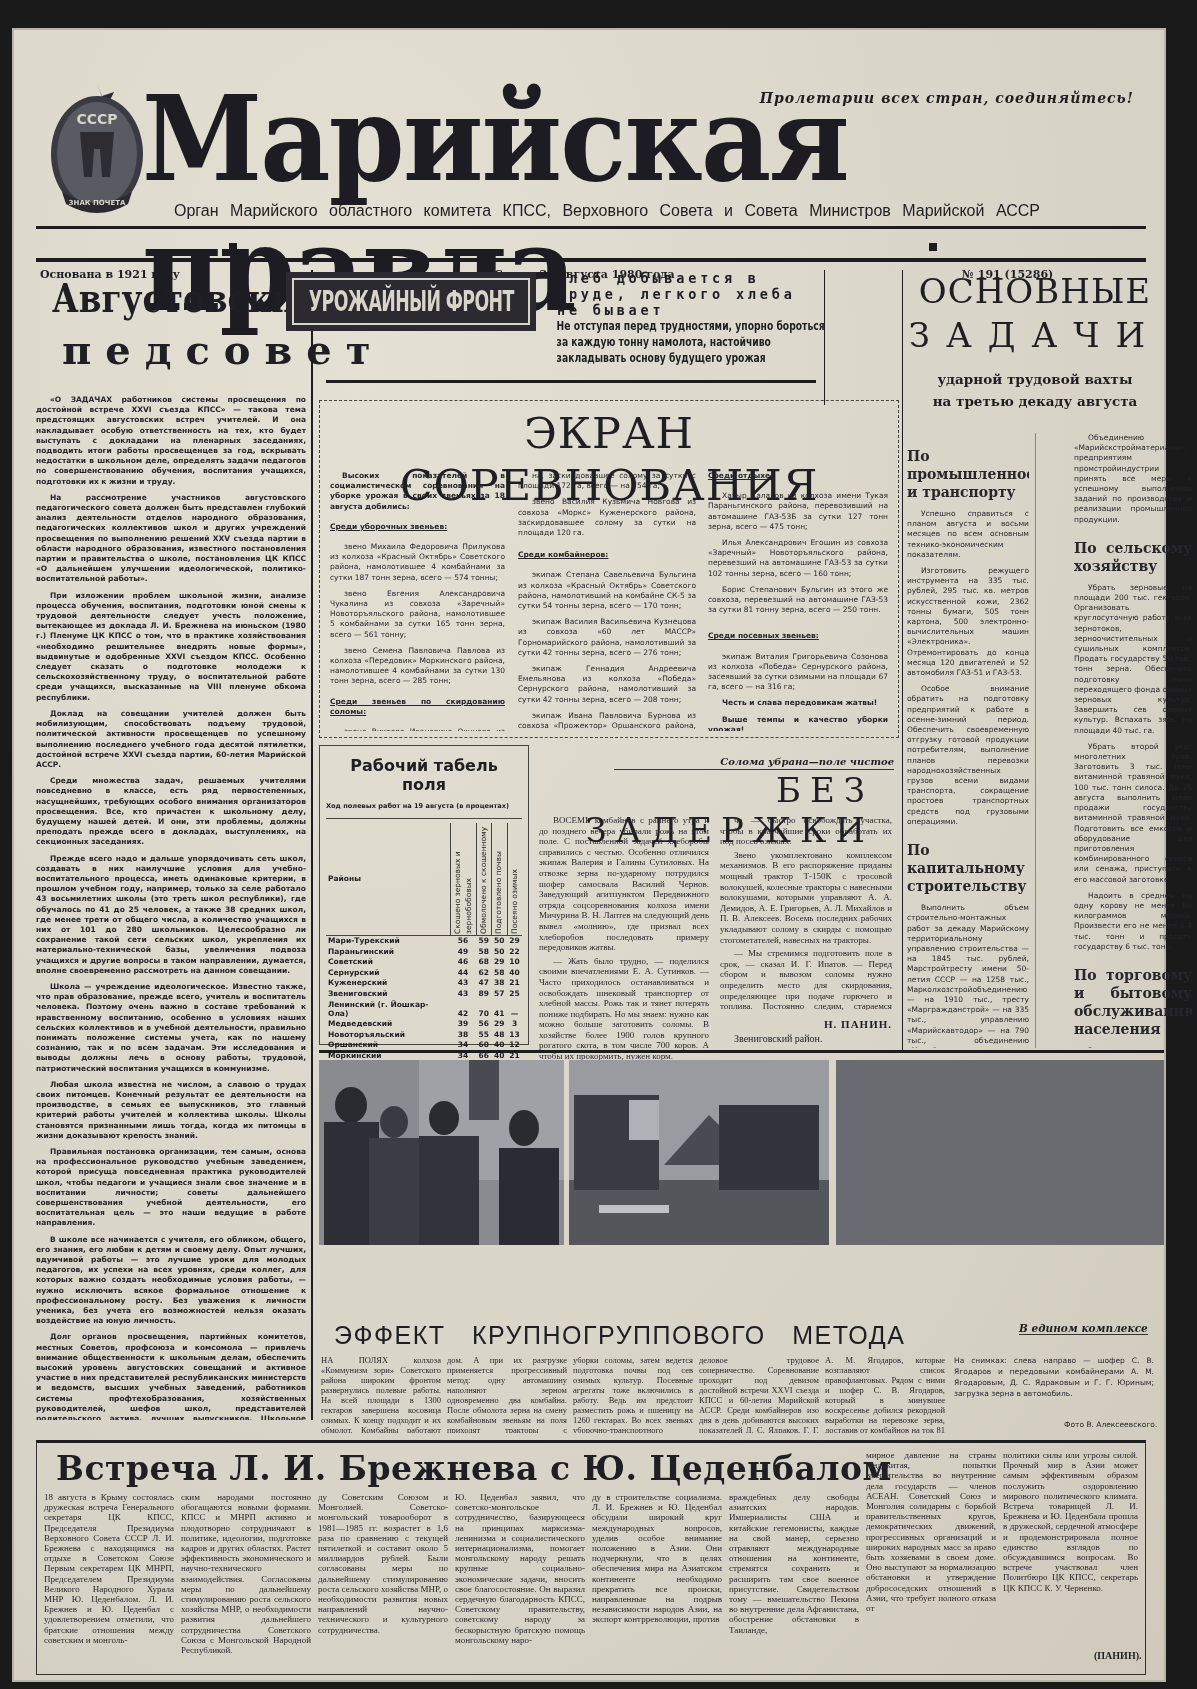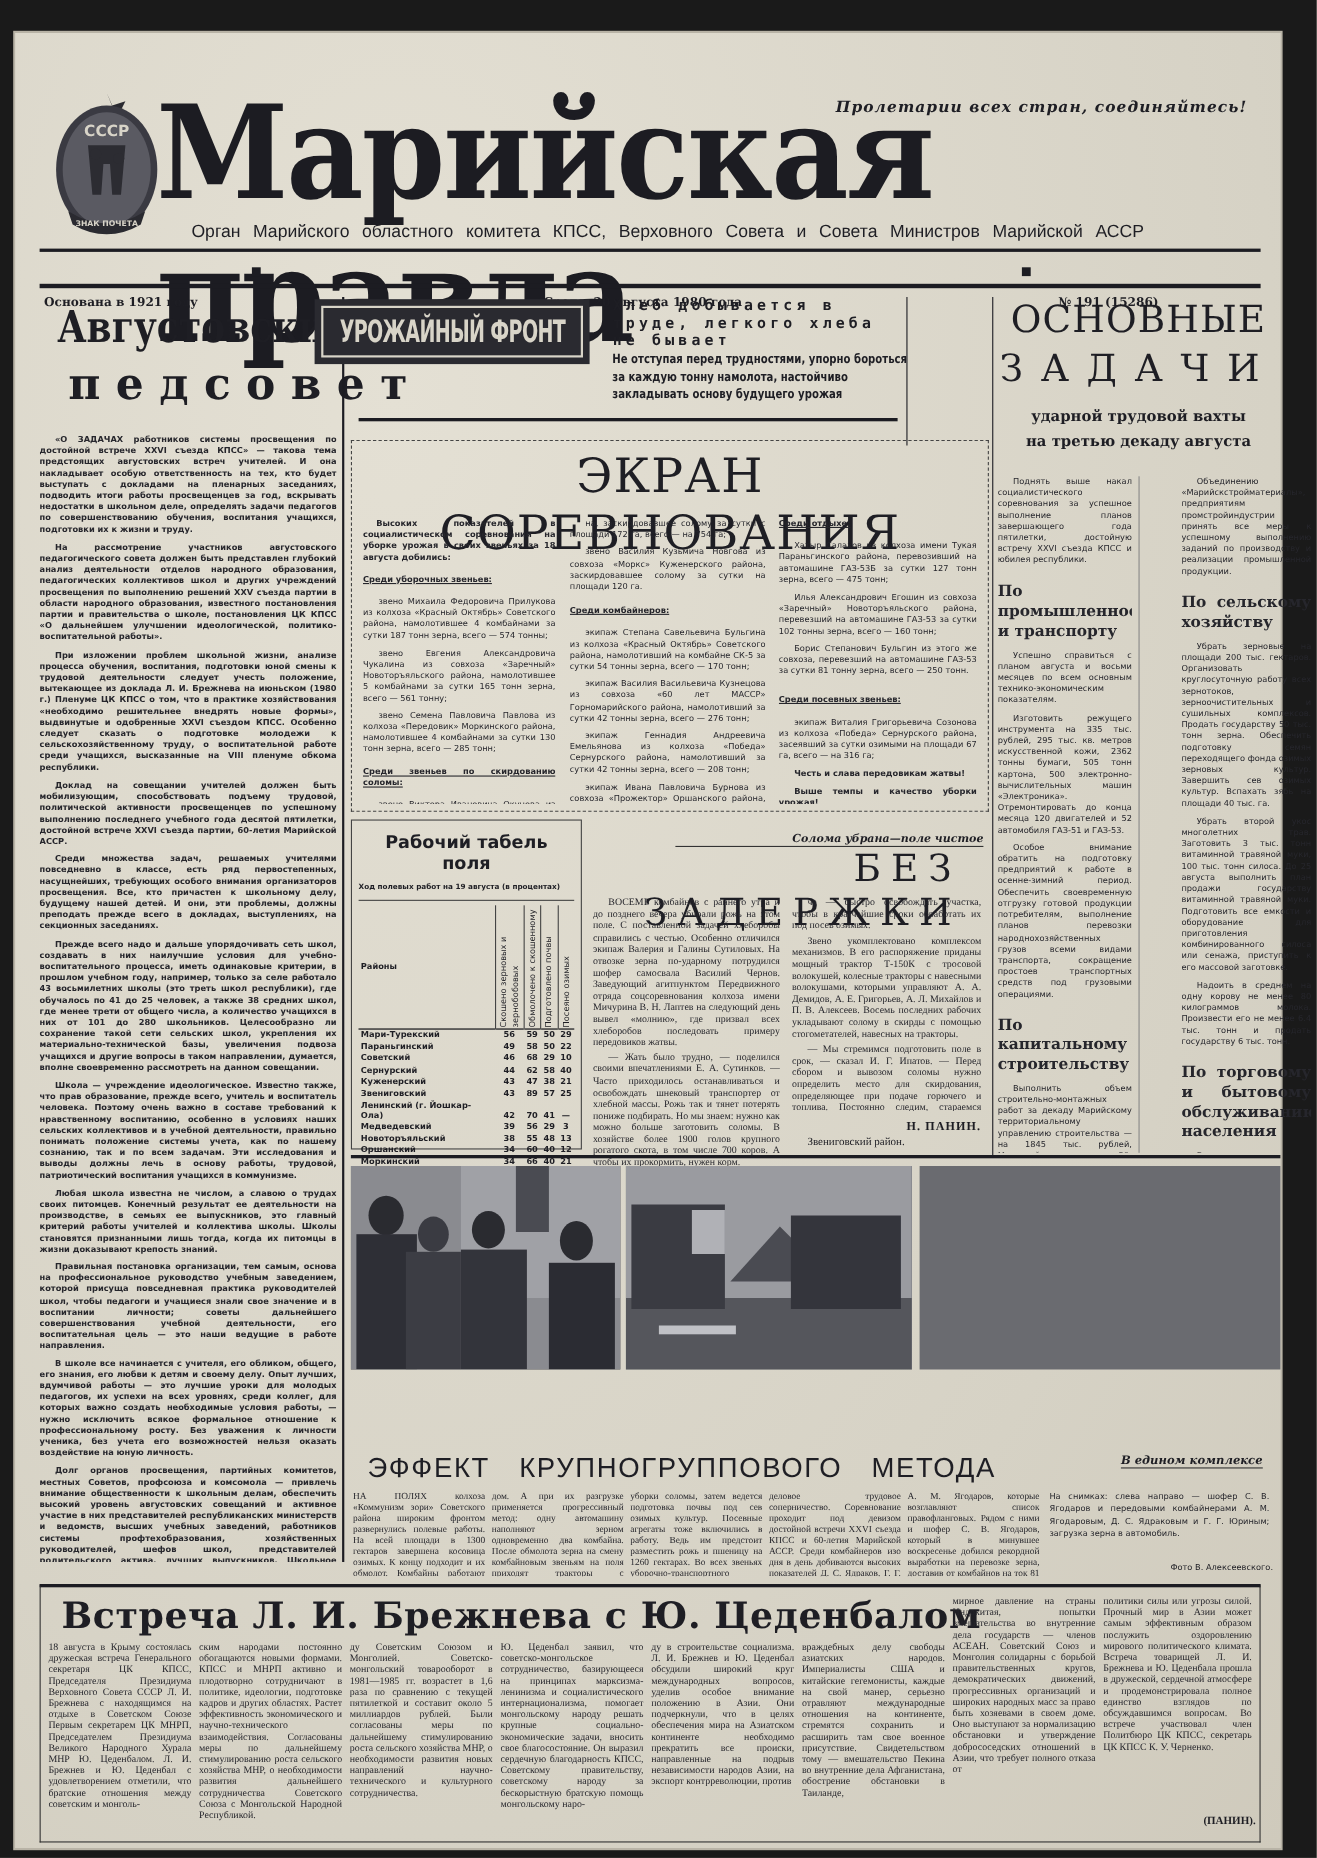--- a/index.html
+++ b/index.html
@@ -298,21 +298,20 @@
 
   <div class="abs vrule" style="left:888px; top:240px; width:1px; height:780px;" data-name="column-divider"></div>
   <div class="abs" style="left:892px; top:240px; width:258px; text-align:center;" data-name="osnovnye-header">
     <div data-name="osnovnye-title-line1" style="font-family:'DejaVu Serif',serif; font-size:34px; line-height:42px; letter-spacing:1px;">ОСНОВНЫЕ</div>
     <div data-name="osnovnye-title-line2" style="font-family:'DejaVu Serif',serif; font-size:34px; line-height:46px; letter-spacing:16px;">ЗАДАЧИ</div>
     <div data-name="osnovnye-subtitle" style="font-family:'DejaVu Serif',serif; font-weight:bold; font-size:13.5px; line-height:22px; margin-top:10px;">ударной трудовой вахты</div>
     <div data-name="osnovnye-subtitle" style="font-family:'DejaVu Serif',serif; font-weight:bold; font-size:13.5px; line-height:22px;">на третью декаду августа</div>
   </div>
 
   <div class="abs txt" style="left:893px; top:403px; width:122px; height:615px;" data-name="osnovnye-col1">
-    <p data-name="paragraph">Поднять выше накал социалистического соревнования за успешное выполнение планов завершающего года пятилетки, достойную встречу XXVI съезда КПСС и юбилея республики.</p>
     <div class="sideh" data-name="section-heading">По промышленности и транспорту</div>
     <p data-name="paragraph">Успешно справиться с планом августа и восьми месяцев по всем основным технико-экономическим показателям.</p>
     <p data-name="paragraph">Изготовить режущего инструмента на 335 тыс. рублей, 295 тыс. кв. метров искусственной кожи, 2362 тонны бумаги, 505 тонн картона, 500 электронно-вычислительных машин «Электроника». Отремонтировать до конца месяца 120 двигателей и 52 автомобиля ГАЗ-51 и ГАЗ-53.</p>
     <p data-name="paragraph">Особое внимание обратить на подготовку предприятий к работе в осенне-зимний период. Обеспечить своевременную отгрузку готовой продукции потребителям, выполнение планов перевозки народнохозяйственных грузов всеми видами транспорта, сокращение простоев транспортных средств под грузовыми операциями.</p>
     <div class="sideh" data-name="section-heading">По капитальному строительству</div>
     <p data-name="paragraph">Выполнить объем строительно-монтажных работ за декаду Марийскому территориальному управлению строительства — на 1845 тыс. рублей, Марстройтресту имени 50-летия СССР — на 1258 тыс., Марколхозстройобъединению — на 1910 тыс., тресту «Маргражданстрой» — на 335 тыс., управлению «Марийскавтодор» — на 790 тыс., объединению «Марийскмелиорация» — на 400 тыс. рублей.</p>
 
   </div>
   <div class="abs vrule" style="left:1021px; top:403px; width:1px; height:615px; background:#888;" data-name="column-divider"></div>
   <div class="abs txt" style="left:1060px; top:403px; width:118px; height:615px;" data-name="osnovnye-col2">

